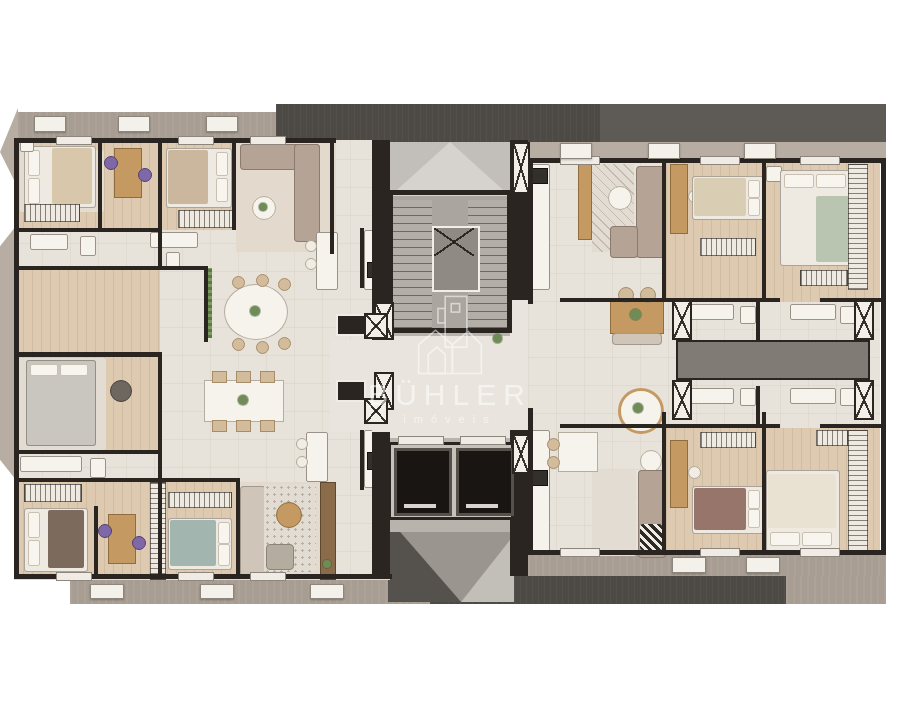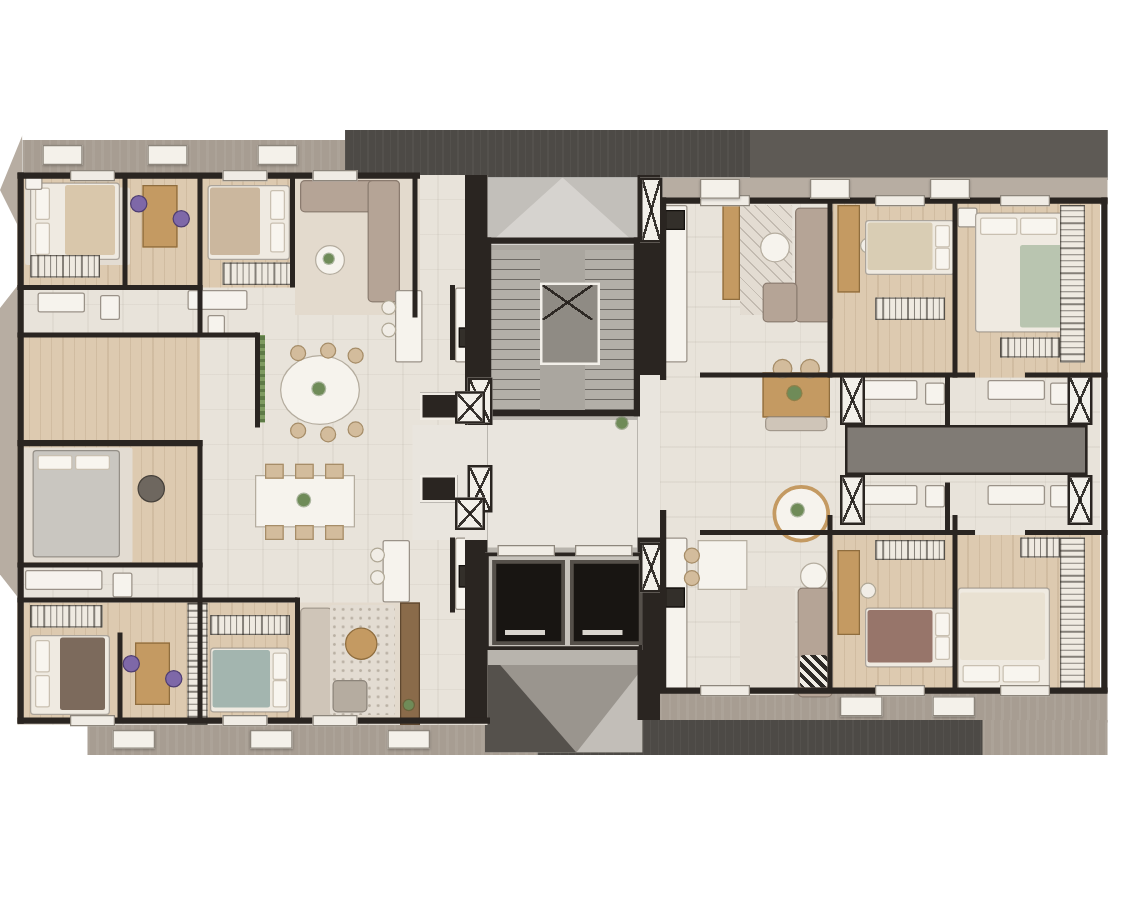--- a/index.html
+++ b/index.html
@@ -335,14 +335,26 @@
     <i class="whitebox" style="left:560px;top:143px;width:30px;height:14px"></i>
     <i class="whitebox" style="left:648px;top:143px;width:30px;height:14px"></i>
     <i class="whitebox" style="left:744px;top:143px;width:30px;height:14px"></i>
     <i class="whitebox" style="left:90px;top:584px;width:32px;height:13px"></i>
     <i class="whitebox" style="left:200px;top:584px;width:32px;height:13px"></i>
     <i class="whitebox" style="left:310px;top:584px;width:32px;height:13px"></i>
     <i class="whitebox" style="left:672px;top:557px;width:32px;height:14px"></i>
     <i class="whitebox" style="left:746px;top:557px;width:32px;height:14px"></i>
   </div>
 
+  <div class="wm">
+    <svg width="74" height="82" viewBox="0 0 60 68" style="display:block;margin:0 auto" fill="none" stroke="#ffffff" stroke-width="1.3">
+      <rect x="26" y="2" width="18" height="42"></rect>
+      <rect x="31" y="8" width="7" height="7"></rect>
+      <rect x="20" y="12" width="6" height="12"></rect>
+      <polygon points="4,42 18,30 32,42 32,66 4,66"></polygon>
+      <polygon points="12,50 19,44 26,50 26,66 12,66"></polygon>
+      <polygon points="32,42 45,31 56,42 56,66 32,66"></polygon>
+    </svg>
+    <div class="t1">BÜHLER</div>
+    <div class="t2">imóveis</div>
+  </div>
 
 </div>
 
 </body></html>

